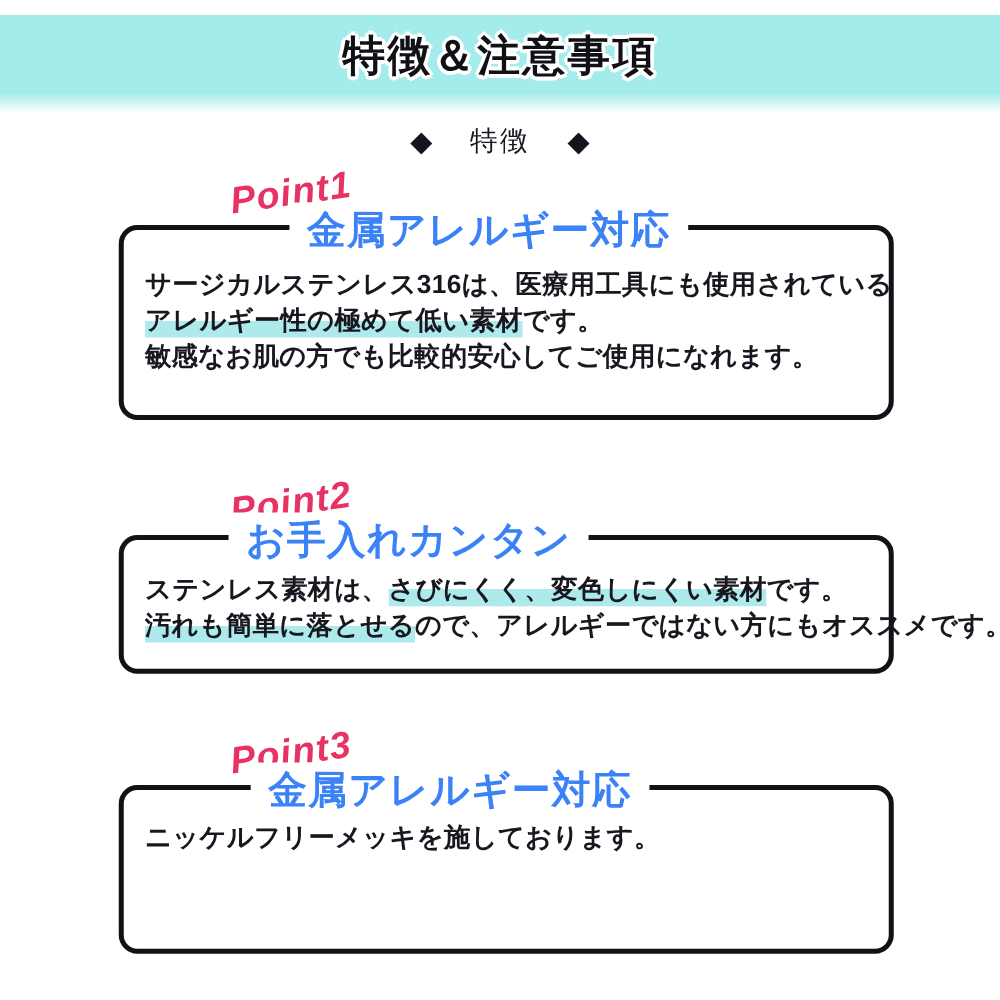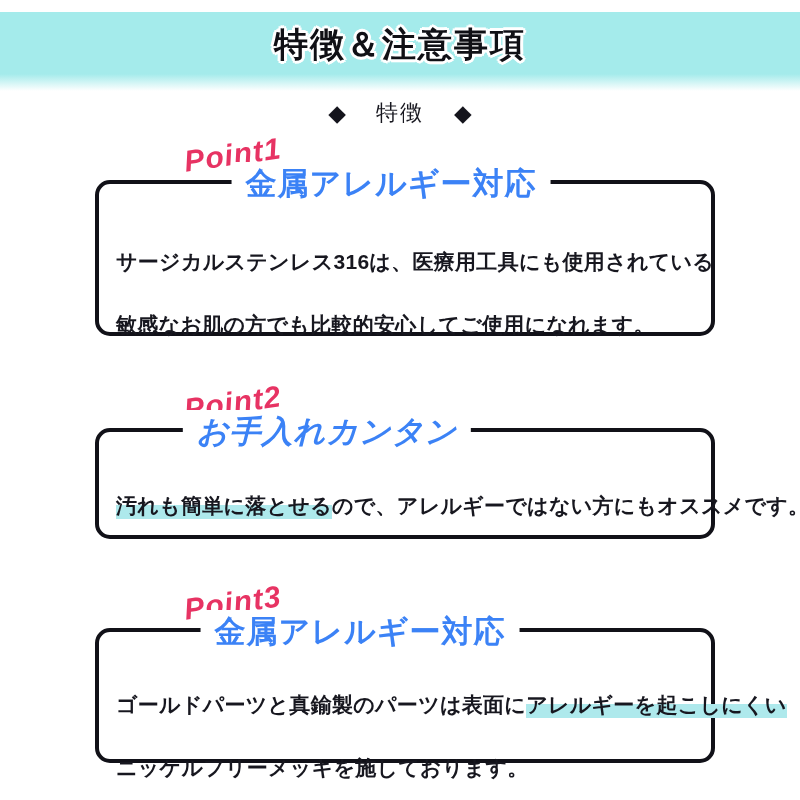--- a/index.html
+++ b/index.html
@@ -58,28 +58,28 @@
   }
   .pbox-heading{
     position:absolute;top:-22px;left:50%;
     background:#ffffff;
     padding:0 14px;
     font-size:31px;font-weight:800;letter-spacing:1px;
     line-height:44px;white-space:nowrap;
     color:#3b82f6;
   }
   .pbox1 .pbox-heading{transform:translateX(calc(-50% - 14px));}
-  .pbox2 .pbox-heading{transform:translateX(calc(-50% - 78px));font-style:italic;}
+  .pbox2 .pbox-heading{transform:translateX(calc(-50% - 78px));}
   .pbox3 .pbox-heading{transform:translateX(calc(-50% - 45px));}
   .pbox-body{padding:29px 14px 0 17px;}
   .pbox2 .pbox-body{padding-top:25px;}
   .pbox3 .pbox-body{padding-top:24px;}
   .pbox-body p{
     font-size:21px;font-weight:700;line-height:29px;
-    letter-spacing:0.3px;color:var(--ink);white-space:nowrap;margin-top:34px;
+    letter-spacing:0.3px;color:var(--ink);white-space:nowrap;
   }
   .hl{
     background:linear-gradient(to bottom, transparent 46%, var(--highlight) 46%);
     padding-bottom:2px;
   }
 </style>
 </head>
 <body>
 
 <div class="page">
@@ -92,34 +92,35 @@
     <span class="diamond">◆</span>
     <span class="feature-label">特徴</span>
     <span class="diamond">◆</span>
   </div>
 
   <div class="pbox pbox1">
     <div class="point-script">Point1</div>
     <div class="pbox-heading">金属アレルギー対応</div>
     <div class="pbox-body">
       <p><span>サージカルステンレス316は、医療用工具にも使用されている</span></p>
+      <p><span class="hl">アレルギー性の極めて低い素材</span><span>です。</span></p>
       <p><span>敏感なお肌の方でも比較的安心してご使用になれます。</span></p>
     </div>
   </div>
 
   <div class="pbox pbox2">
     <div class="point-script">Point2</div>
     <div class="pbox-heading">お手入れカンタン</div>
     <div class="pbox-body">
+      <p><span>ステンレス素材は、</span><span class="hl">さびにくく、変色しにくい素材</span><span>です。</span></p>
       <p><span class="hl">汚れも簡単に落とせる</span><span>ので、アレルギーではない方にもオススメです。</span></p>
     </div>
   </div>
 
   <div class="pbox pbox3">
     <div class="point-script">Point3</div>
     <div class="pbox-heading">金属アレルギー対応</div>
     <div class="pbox-body">
-      <p><span>ゴールドパーツと真鍮製のパーツは表面に</span><span class="hl">アレルギーを起こしにくい</span></p>
       <p><span>ニッケルフリーメッキを施しております。</span></p>
     </div>
   </div>
 
 </div>
 
 </body></html>

